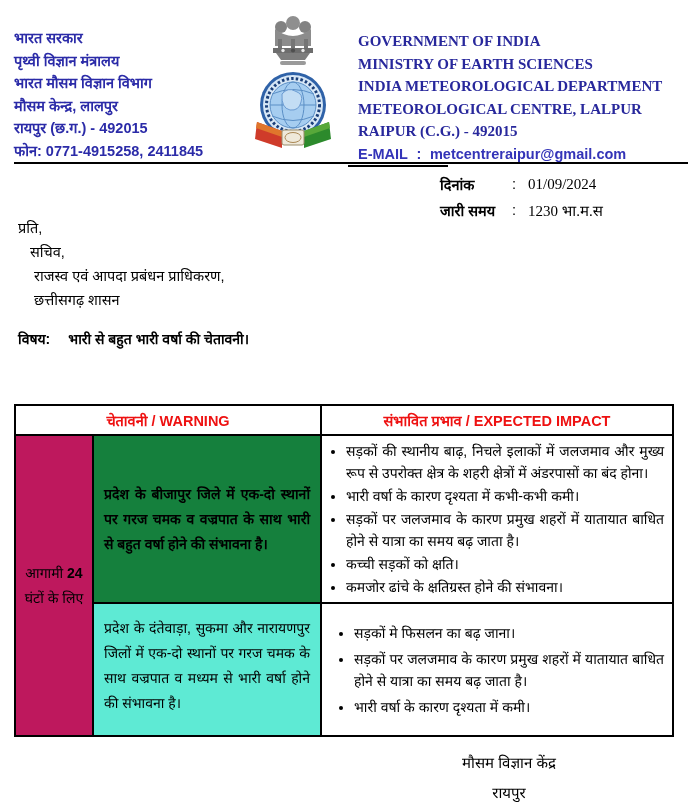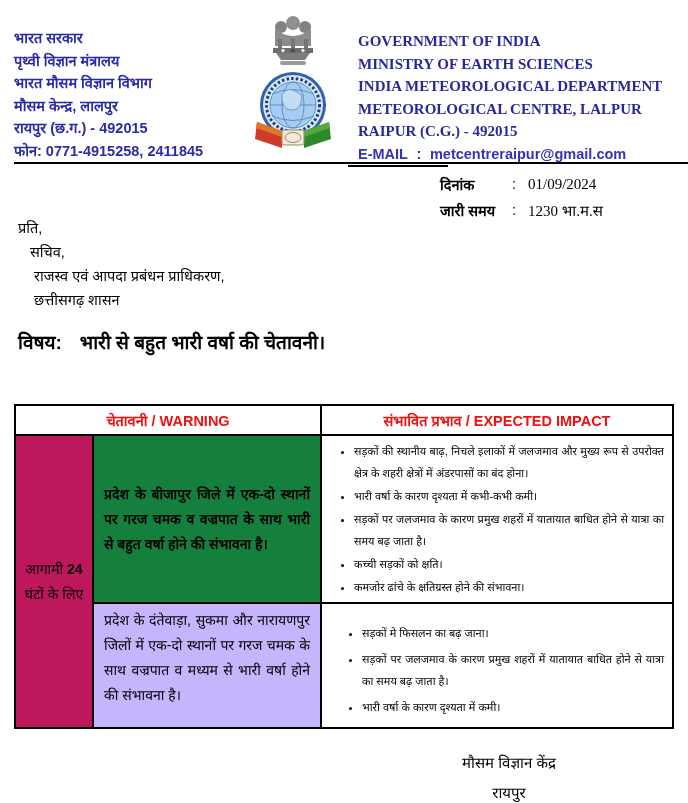--- a/index.html
+++ b/index.html
@@ -30,35 +30,35 @@
   .meta{position:absolute;left:440px;top:171px;font-size:14.5px;}
   .meta-row{display:flex;align-items:center;height:26px;}
   .mlabel{width:72px;font-weight:700;}
   .mcolon{width:16px;text-align:left;}
   .mval{font-family:"Liberation Serif","DejaVu Serif",serif;font-size:15px;}
   
   .recipient{position:absolute;left:18px;top:216px;font-size:14.5px;line-height:24px;}
   .recipient .r1{margin-left:12px;}
   .recipient .r2,.recipient .r3{margin-left:16px;}
   
-  .subject{position:absolute;left:18px;top:329px;font-weight:700;font-size:19px;}
+  .subject{position:absolute;left:18px;top:329px;font-weight:700;font-size:14px;}
   .sub-label{margin-right:18px;}
   
   .wtable{
     position:absolute;left:14px;top:404px;width:658px;
     border-collapse:collapse;table-layout:fixed;font-size:14px;
   }
   .wtable td{border:2px solid #000;}
   .c0{width:78px}.c1{width:228px}.c2{width:352px}
   .th{height:26px;text-align:center;color:#ee1111;font-weight:700;font-size:14.5px;}
   .validity{background:#be185d;text-align:center;vertical-align:middle;font-size:14px;line-height:25px;}
   .warn{padding:6px 10px;text-align:justify;line-height:25px;}
   .warn1{background:#15803d;height:138px;vertical-align:middle;font-weight:bold;}
-  .warn2{background:#c4b5fd;height:113px;vertical-align:top;padding-top:4px;}
-  .impact{vertical-align:top;padding:3px 8px 3px 12px;font-size:11px;}
+  .warn2{background:#5eead4;height:113px;vertical-align:top;padding-top:12px;}
+  .impact{vertical-align:top;padding:3px 8px 3px 4px;font-size:14px;}
   .impact ul{margin:0;padding-left:20px;}
   .impact li{text-align:justify;line-height:22px;margin:1px 0;}
   .impact2{padding-top:14px;}
   .impact2 ul{padding-left:28px;}
   .impact2 li{margin:4px 0;}
   
   .footer{position:absolute;left:413px;top:748px;width:192px;text-align:center;
           font-size:15px;line-height:30px;}
 </style>
 </head>

